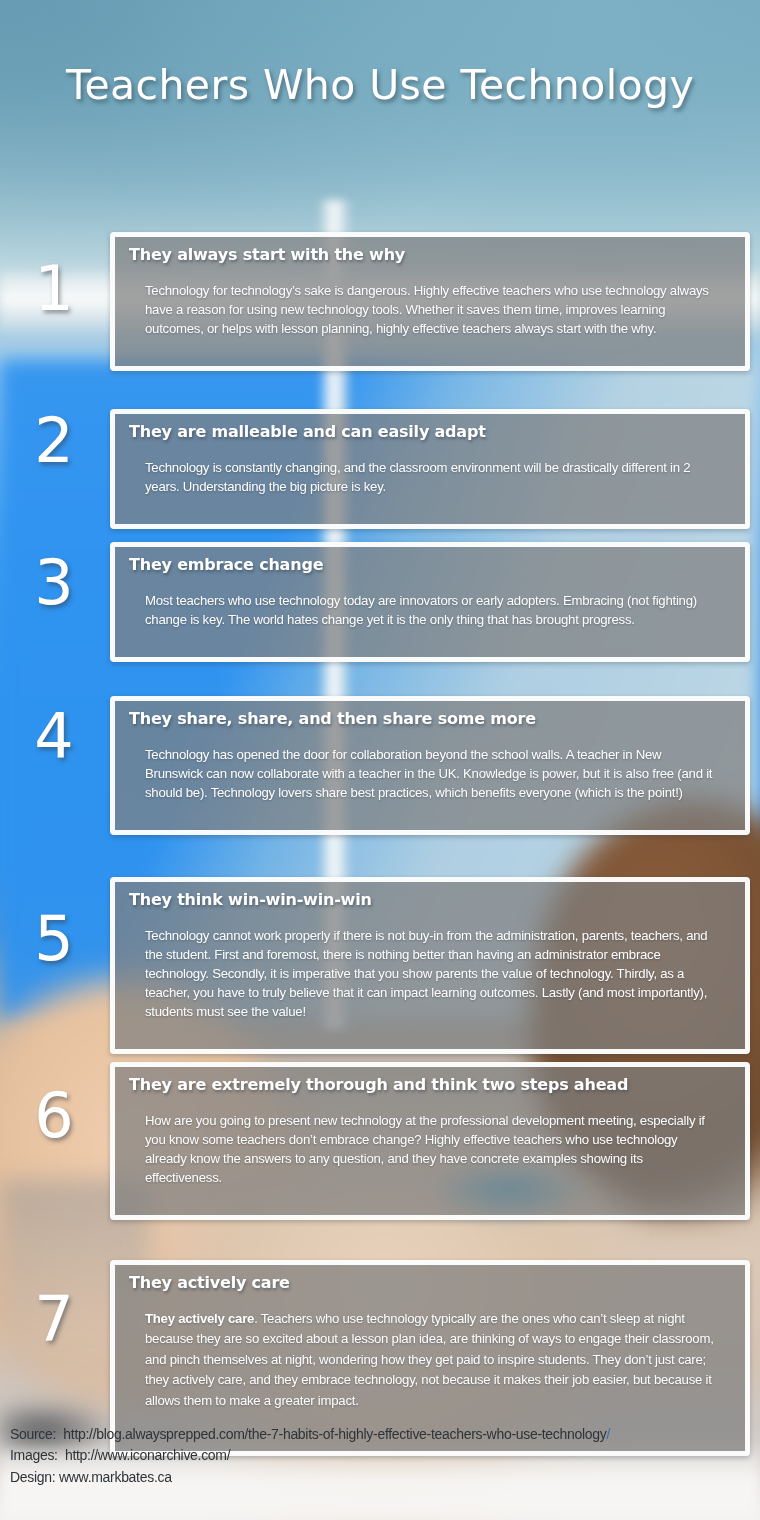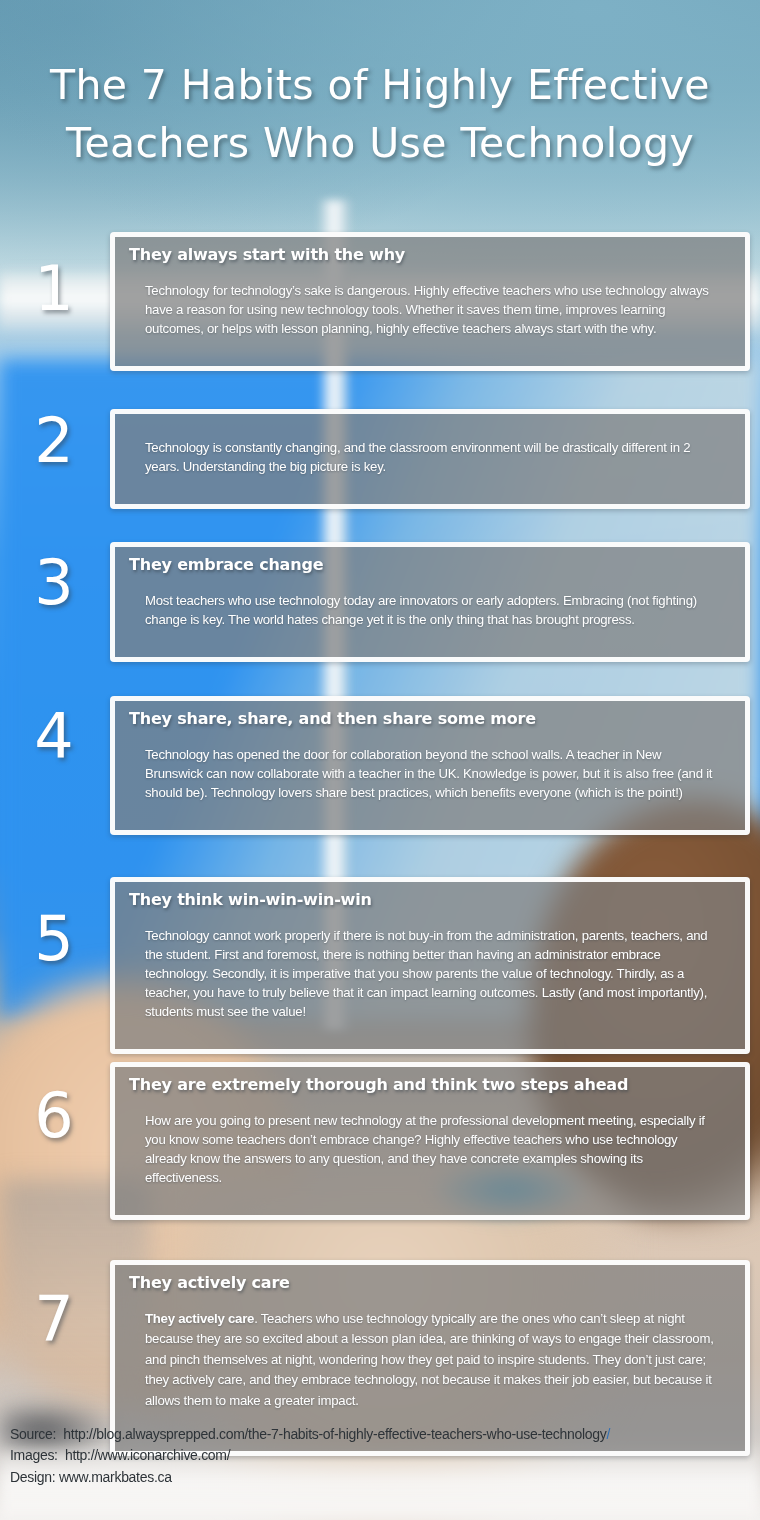--- a/index.html
+++ b/index.html
@@ -201,35 +201,35 @@
   <div class="bg-layer bg-pole"></div>
   <div class="bg-layer bg-head-r"></div>
   <div class="bg-layer bg-head-l"></div>
   <div class="bg-layer bg-torso"></div>
   <div class="bg-layer bg-furn"></div>
   <div class="bg-layer bg-shirt"></div>
   <div class="bg-layer bg-darkl"></div>
   <div class="bg-layer bg-desk"></div>
 
   <div class="title">
-    <span class="title-line">The 7 Habits of Highly Effective</span>
     <span class="title-line">Teachers Who Use Technology</span>
   </div>
 
   <div class="habit">
     <div class="num" style="top:258px;">1</div>
     <div class="card" style="top:232px;">
       <p class="card-title">They always start with the why</p>
       <p class="card-body">Technology for technology’s sake is dangerous. Highly effective teachers who use technology always have a reason for using new technology tools. Whether it saves them time, improves learning outcomes, or helps with lesson planning, highly effective teachers always start with the why.</p>
     </div>
   </div>
 
   <div class="habit">
     <div class="num" style="top:410px;">2</div>
     <div class="card" style="top:409px;">
+      <p class="card-title">They are malleable and can easily adapt</p>
       <p class="card-body">Technology is constantly changing, and the classroom environment will be drastically different in 2 years. Understanding the big picture is key.</p>
     </div>
   </div>
 
   <div class="habit">
     <div class="num" style="top:552px;">3</div>
     <div class="card" style="top:542px;">
       <p class="card-title">They embrace change</p>
       <p class="card-body">Most teachers who use technology today are innovators or early adopters. Embracing (not fighting) change is key. The world hates change yet it is the only thing that has brought progress.</p>
     </div>

